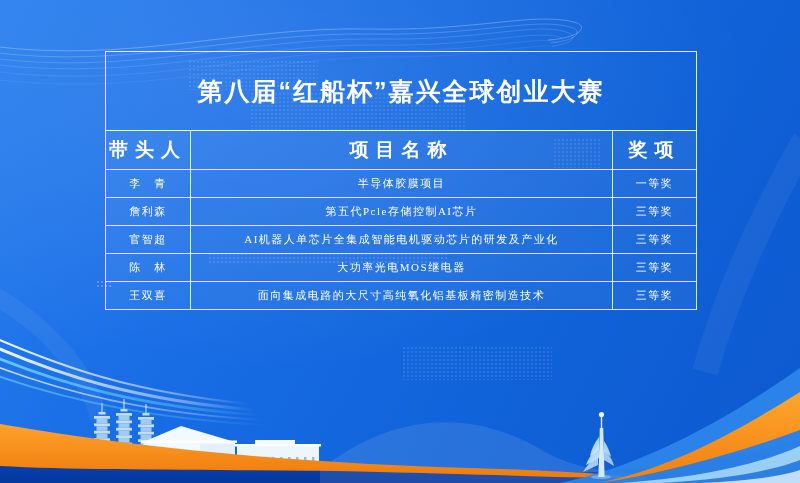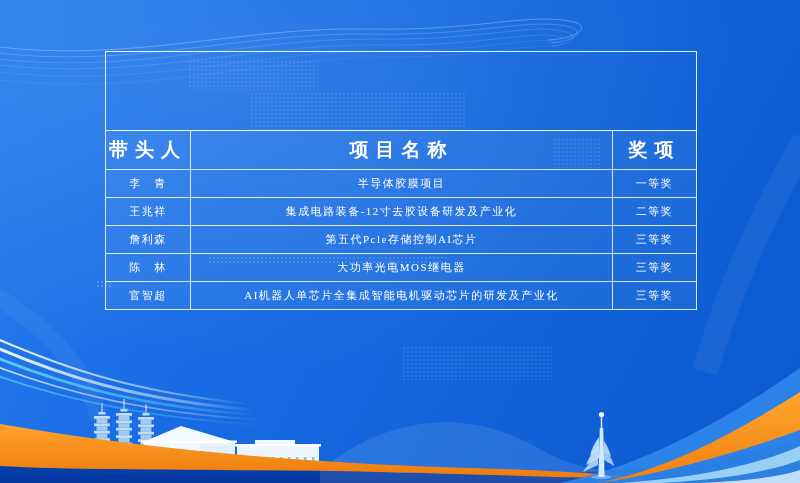--- a/index.html
+++ b/index.html
@@ -64,20 +64,21 @@
 
   <div class="dots d1"></div>
   <div class="dots d2"></div>
   <div class="dots d3"></div>
   <div class="dots d4"></div>
   <div class="dots d5"></div>
   <div class="dots d6"></div>
 
   <div class="board">
     <div class="title-box">
+      <div class="t-line">第八届“红船杯”嘉兴全球创业大赛</div>
     </div>
     <table class="awards">
       <colgroup>
           <col style="width:85px">
           <col>
           <col style="width:84px">
         </colgroup>
       <thead>
         <tr>
           <th>带头人</th>
@@ -85,37 +86,37 @@
           <th>奖项</th>
         </tr>
       </thead>
       <tbody>
         <tr>
           <td>李　青</td>
           <td>半导体胶膜项目</td>
           <td>一等奖</td>
         </tr>
         <tr>
-          <td>王兆祥</td>
-          <td>集成电路装备-12寸去胶设备研发及产业化</td>
-          <td>二等奖</td>
-        </tr>
-        <tr>
           <td>詹利森</td>
           <td>第五代Pcle存储控制AI芯片</td>
           <td>三等奖</td>
         </tr>
         <tr>
+          <td>官智超</td>
+          <td>AI机器人单芯片全集成智能电机驱动芯片的研发及产业化</td>
+          <td>三等奖</td>
+        </tr>
+        <tr>
           <td>陈　林</td>
           <td>大功率光电MOS继电器</td>
           <td>三等奖</td>
         </tr>
         <tr>
-          <td>官智超</td>
-          <td>AI机器人单芯片全集成智能电机驱动芯片的研发及产业化</td>
+          <td>王双喜</td>
+          <td>面向集成电路的大尺寸高纯氧化铝基板精密制造技术</td>
           <td>三等奖</td>
         </tr>
       </tbody>
     </table>
   </div>
 
   <svg class="decor" width="800" height="483" viewBox="0 0 800 483">
     <defs>
       <linearGradient id="deepGrad" x1="0" y1="0" x2="0" y2="1">
         <stop offset="0" stop-color="#0b4fc6"></stop>

